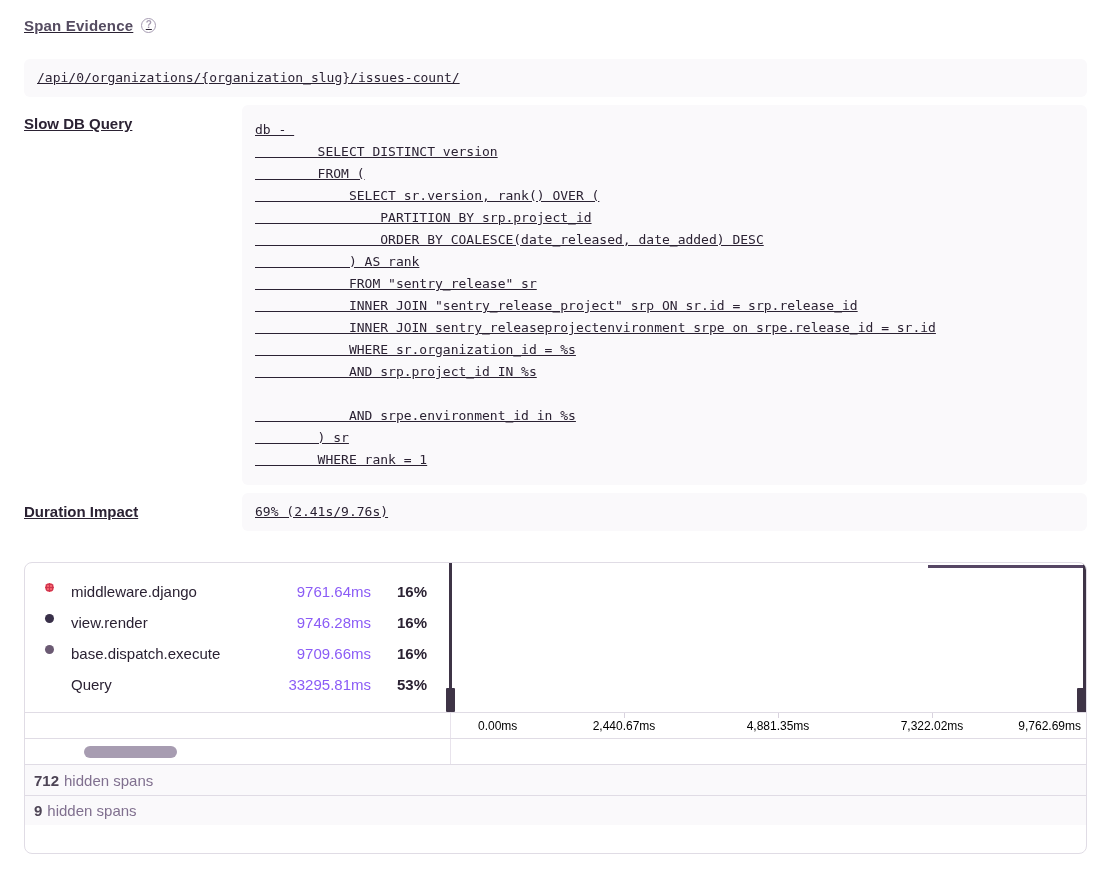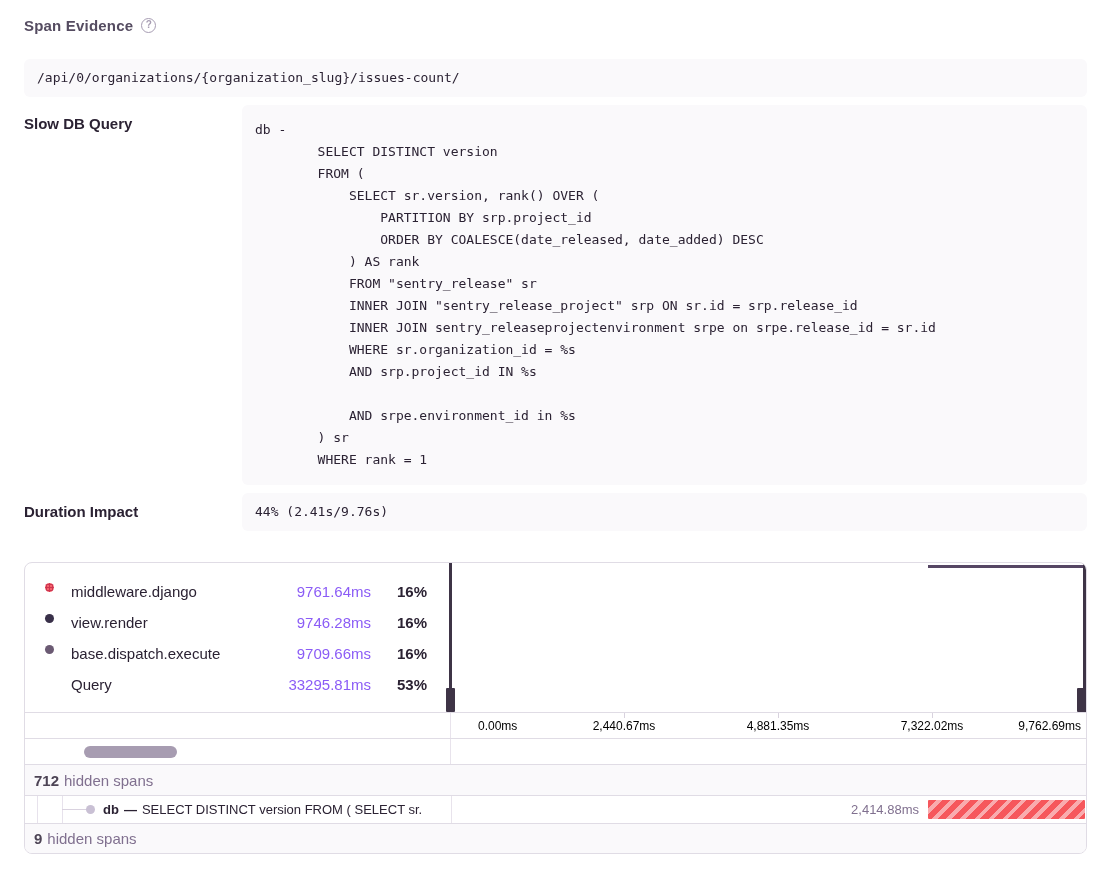--- a/index.html
+++ b/index.html
@@ -2,21 +2,21 @@
 <html><head>
 <meta charset="utf-8">
 <style>
   * { box-sizing: border-box; }
   html,body { margin:0; padding:0; background:#ffffff; }
   body {
     width:1111px; height:877px; overflow:hidden;
     font-family:"Liberation Sans", sans-serif;
     color:#2B2233; position:relative;
   }
-  .page { padding:15px 24px 0 24px; }
+  .page { padding:15px 24px 0 24px;text-decoration:underline; }
 
   
   .hdr { display:flex; align-items:center; gap:8px; height:20px; }
   .hdr-title { font-size:15px; font-weight:bold; color:#554C61; letter-spacing:.2px; }
   .help-icon {
     width:15px; height:15px; border:1.5px solid #A79DB3; border-radius:50%;
     color:#A79DB3; font-size:10px; font-weight:bold; line-height:12px; text-align:center;
     display:inline-block;
   }
 
@@ -127,21 +127,21 @@
             AND srp.project_id IN %s
 
             AND srpe.environment_id in %s
         ) sr
         WHERE rank = 1</pre>
       </div>
   </div>
 
   <div class="kv">
     <div class="kv-label">Duration Impact</div>
-    <div class="kv-value single">44% (2.41s/9.76s)</div>
+    <div class="kv-value single">69% (2.41s/9.76s)</div>
   </div>
 </div>
 
 <div class="panel">
 
   <div class="row-minimap">
     <div class="legend-col">
       <div class="lg-row">
         <span class="lg-dot red"></span>
         <span class="lg-name">middleware.django</span>
@@ -192,33 +192,19 @@
     <div class="scroll-leftcell">
       <div class="scroll-thumb"></div>
     </div>
   </div>
 
   <div class="row-hidden">
     <span class="hid-count">712</span>
     <span class="hid-label">hidden spans</span>
   </div>
 
-  <div class="row-span">
-    <span class="tg tg1"></span>
-    <span class="tg tg2"></span>
-    <span class="tree-connector"></span>
-    <span class="tree-dot"></span>
-    <div class="span-text">
-      <span class="span-op">db</span>
-      <span class="span-sep">—</span>
-      <span class="span-desc">SELECT DISTINCT version FROM ( SELECT sr.</span>
-    </div>
-    <span class="span-divider"></span>
-    <span class="span-duration">2,414.88ms</span>
-    <span class="span-bar"></span>
-  </div>
 
   <div class="row-hidden last">
     <span class="hid-count">9</span>
     <span class="hid-label">hidden spans</span>
   </div>
 
 </div>
 
 </body></html>

